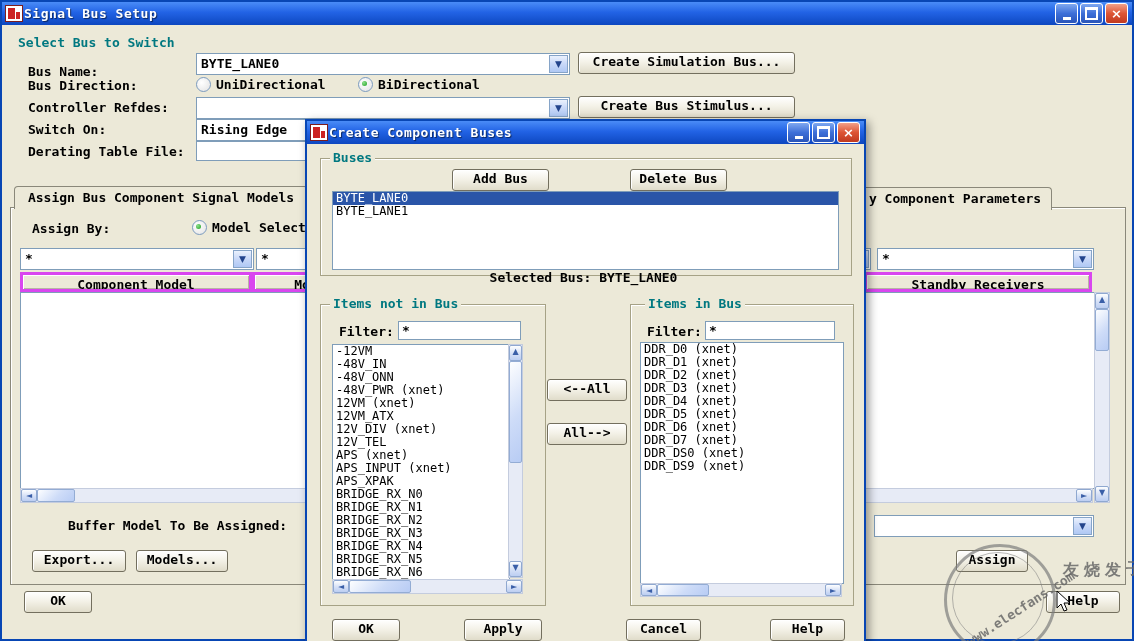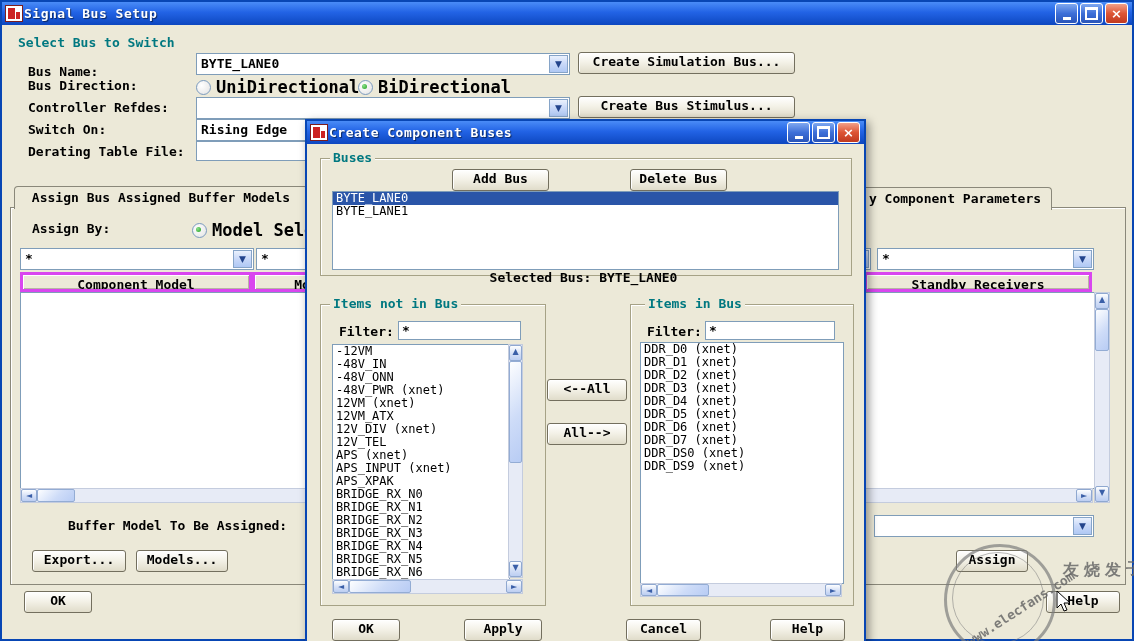--- a/index.html
+++ b/index.html
@@ -31,21 +31,21 @@
     box-shadow:inset 1px 1px 0 #fff}
 
   .combo{position:absolute;height:20px;background:#fff;border:1px solid #7F9DB9}
   .combo .val{position:absolute;left:4px;top:2px;font-size:13px;font-weight:bold;white-space:nowrap}
   .combo .arrow{position:absolute;top:1px;right:1px;bottom:1px;width:17px;
     background:linear-gradient(180deg,#EAF1FD,#C8D8F8 50%,#AFC8F4);border:1px solid #86A4C8;
     display:flex;align-items:center;justify-content:center;font:9px "DejaVu Sans",sans-serif;color:#23448C}
   .tinput{position:absolute;height:20px;background:#fff;border:1px solid #7F9DB9;
     font:bold 13px "DejaVu Sans Mono",monospace;padding:0 3px;box-sizing:border-box}
 
-  .radio{position:absolute;display:flex;align-items:center;gap:5px;font-size:17px;font-weight:bold;white-space:nowrap}
+  .radio{position:absolute;display:flex;align-items:center;gap:5px;font-size:13px;font-weight:bold;white-space:nowrap}
   .rdot{width:13px;height:13px;border-radius:50%;border:1px solid #7B9BBF;
     background:radial-gradient(circle at 35% 35%,#fff,#E2E2E2);position:relative;flex:0 0 auto}
   .radio.checked .rdot::after{content:"";position:absolute;left:3px;top:3px;width:5px;height:5px;
     border-radius:50%;background:radial-gradient(circle at 35% 35%,#8CE08C,#1E9E1E)}
 
   .groupbox{position:absolute;border:1px solid #A6A286;box-shadow:inset 1px 1px 0 #fff}
   .glabel{position:absolute;font-weight:bold;font-size:13px;color:#007880;background:#ECE9D8;
     padding:0 3px;white-space:nowrap;z-index:1}
 
   .listbox{position:absolute;background:#fff;border:1px solid #7F9DB9;overflow:hidden}
@@ -131,21 +131,21 @@
 
     <div class="lbl" style="left:26px;top:120px">Switch On:</div>
     <div class="combo" style="left:194px;top:117px;width:372px">
       <span class="val">Rising Edge</span>
       <span class="arrow">▼</span>
     </div>
 
     <div class="lbl" style="left:26px;top:142px">Derating Table File:</div>
     <input class="tinput" style="left: 194px; top: 139px; width: 372px;" value="">
 
-    <div class="tab" style="left:12px;top:184px;width:280px">Assign Bus Assigned Buffer Models</div>
+    <div class="tab" style="left:12px;top:184px;width:280px">Assign Bus Component Signal Models</div>
     <div class="tab" style="left:856px;top:185px;width:180px">y Component Parameters</div>
     <div class="panel" style="left:8px;top:205px;width:1114px;height:376px"></div>
 
     <div class="lbl" style="left:30px;top:219px">Assign By:</div>
     <div class="radio checked" style="left:190px;top:218px">
       <span class="rdot"></span>
       <span>Model Select</span>
     </div>
 
     <div class="combo" style="left:18px;top:246px;width:232px">

